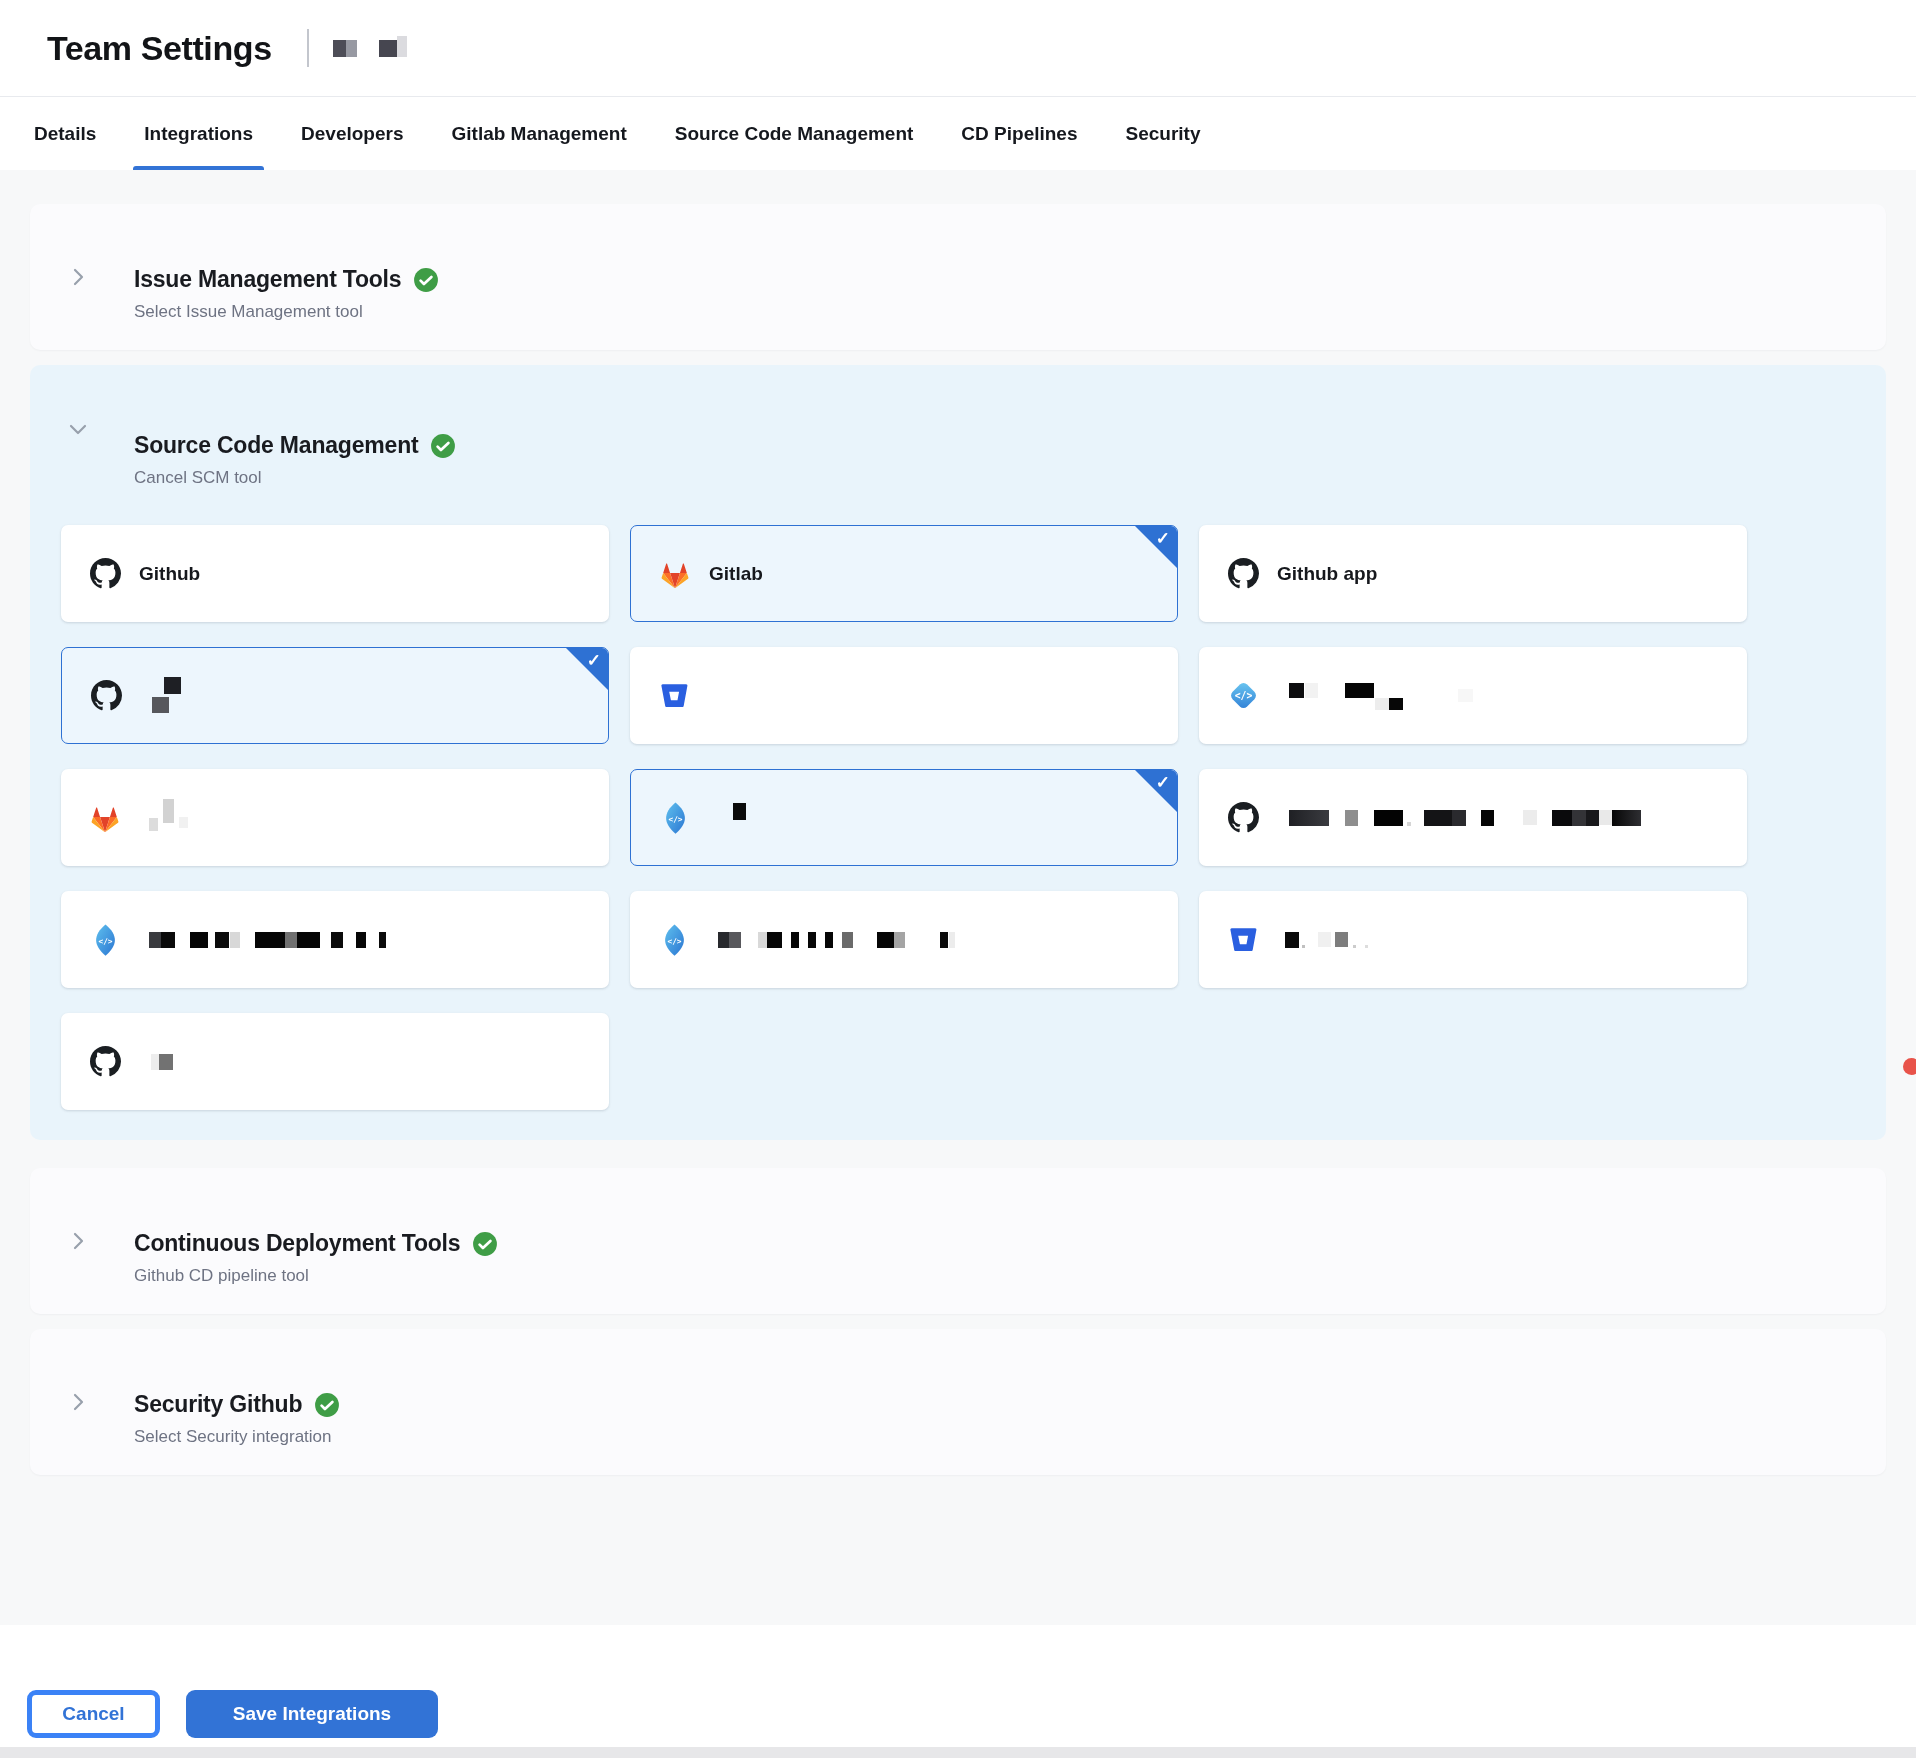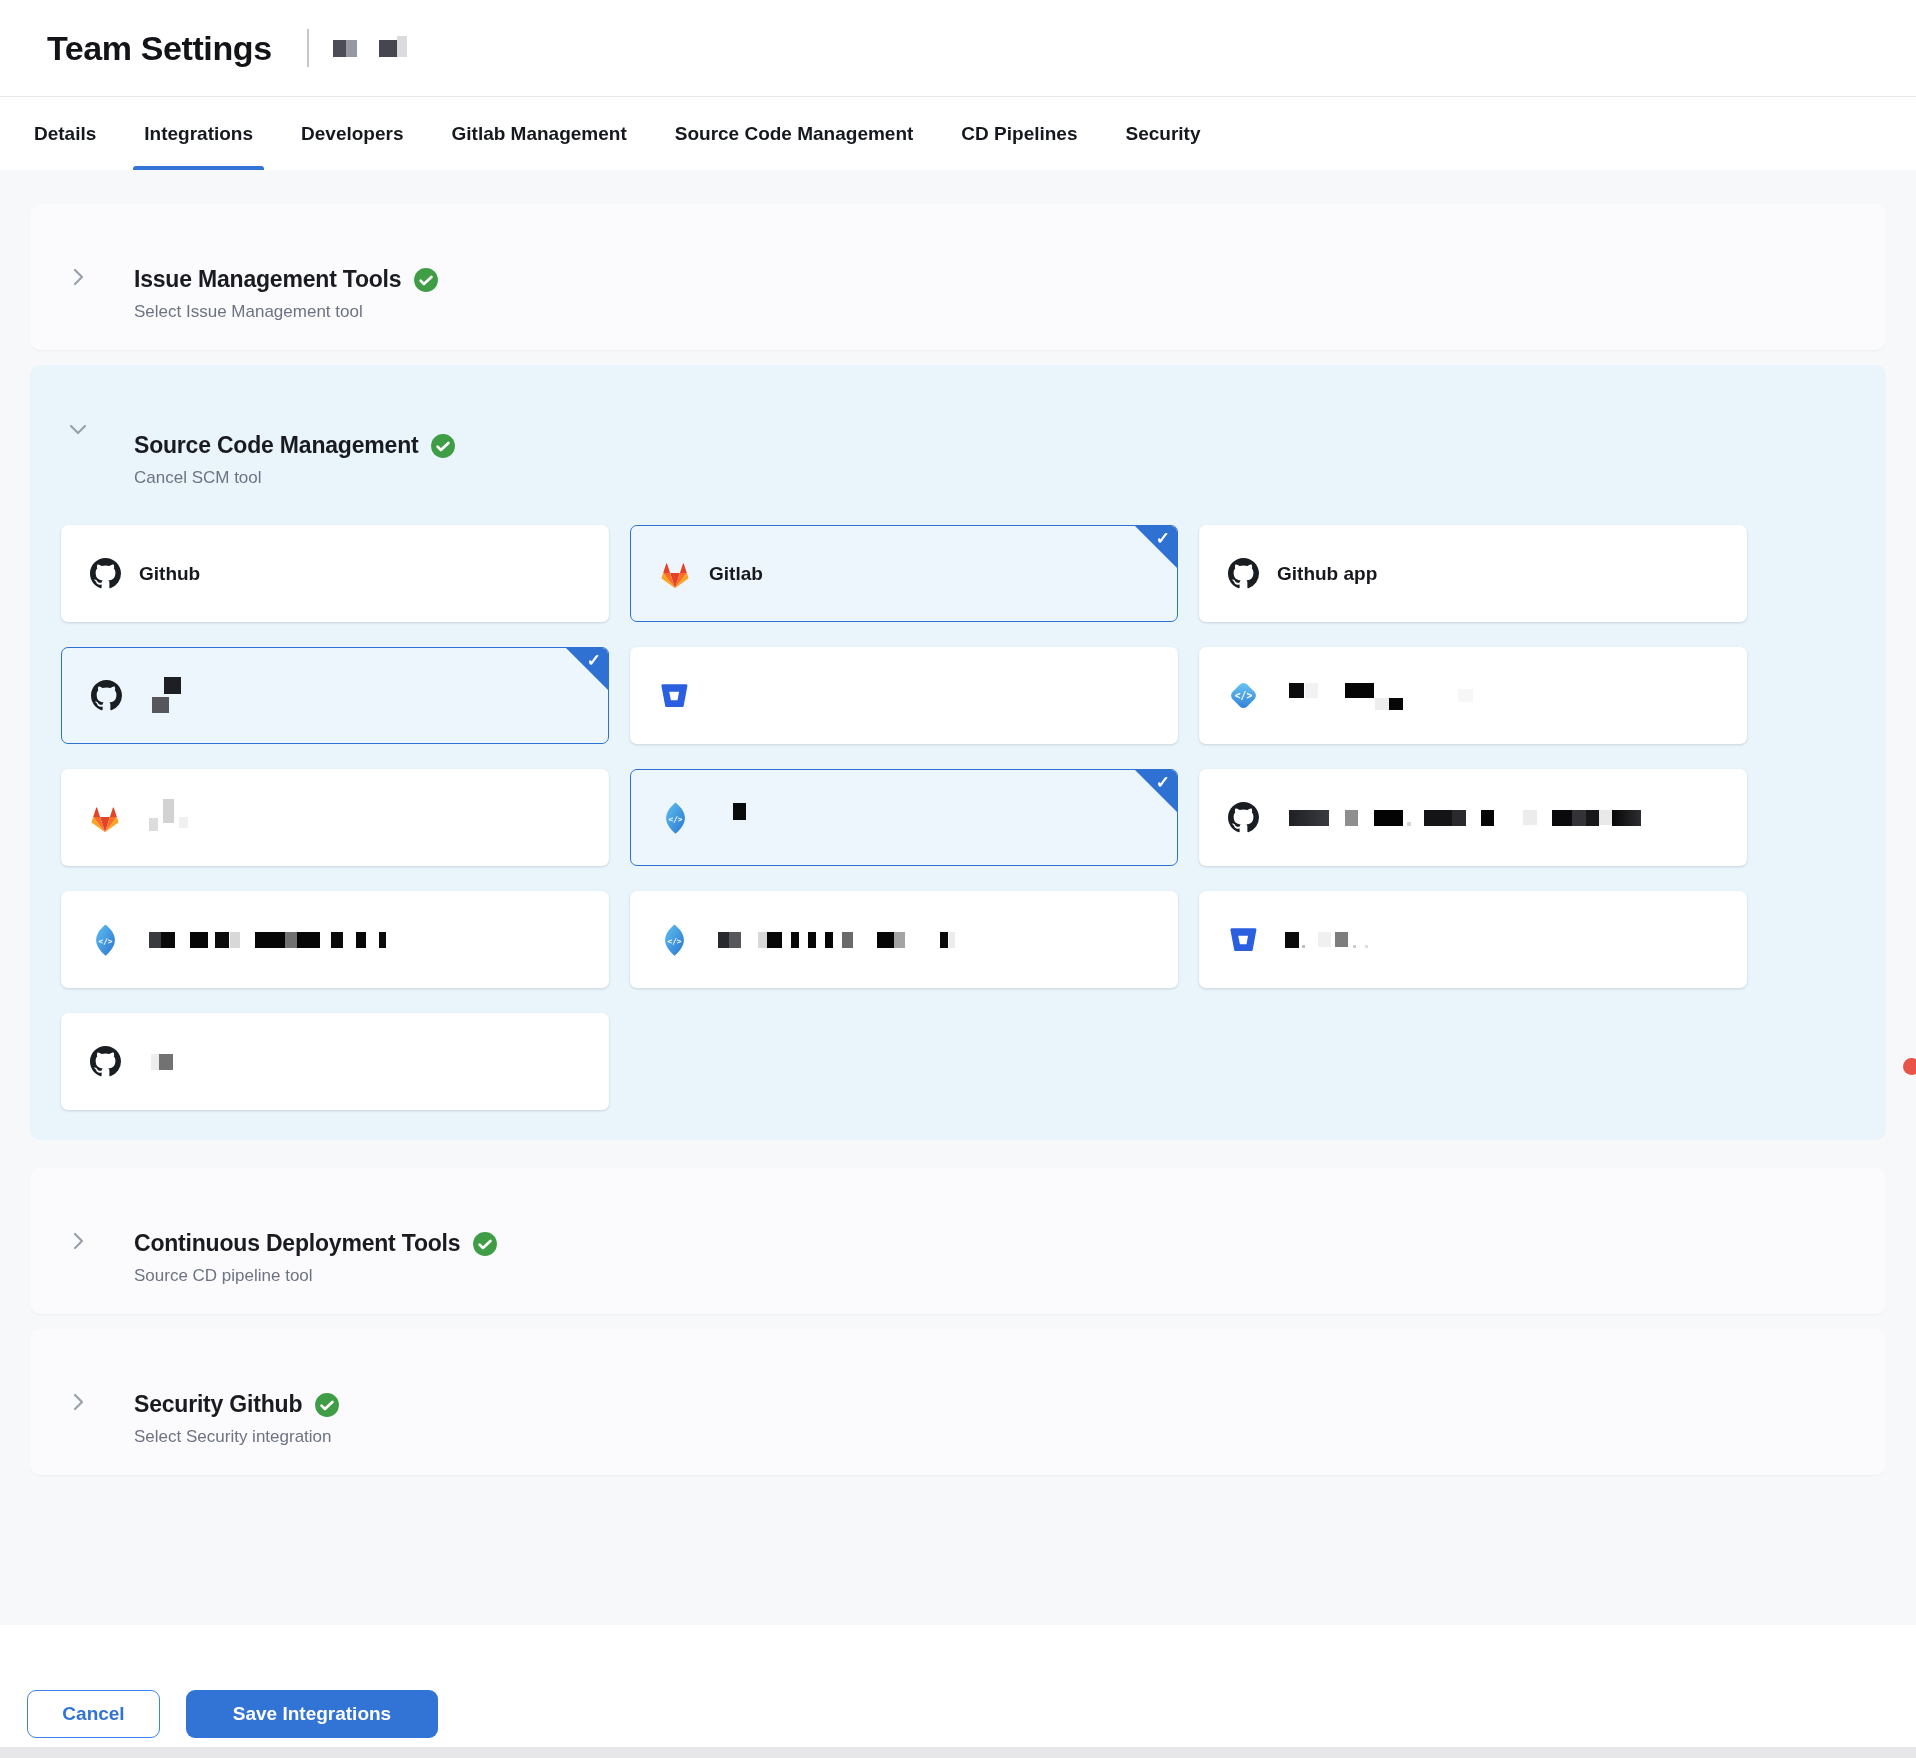--- a/index.html
+++ b/index.html
@@ -43,21 +43,21 @@
   .tool-label{margin-left:14px;font-size:19px;font-weight:600;color:#16181d;white-space:nowrap;}
   .tool-card .redact-run{margin-left:14px;}
   .corner{position:absolute;top:0;right:0;width:0;height:0;
           border-top:42px solid var(--selected-border,#2e71d3);border-left:42px solid transparent;}
   .corner-check{position:absolute;top:4px;right:7px;color:#fff;font-size:17px;font-weight:700;line-height:1;}
 
   
   .footer{position:absolute;left:0;top:1626px;width:100%;height:132px;background:#fff;}
   .buttons{position:absolute;left:27px;top:64px;display:flex;gap:26px;}
   .btn{height:48px;border-radius:9px;font-size:19px;font-weight:700;font-family:inherit;cursor:pointer;}
-  .btn-cancel{width:133px;background:#fff;color:var(--accent,#3273d6);border:1px solid #3b82f6;}
+  .btn-cancel{width:133px;background:#fff;color:var(--accent,#3273d6);border:5px solid #3b82f6;}
   .btn-save{width:252px;background:var(--accent,#3273d6);color:#fff;border:none;}
   .bottom-strip{position:absolute;left:0;bottom:0;width:100%;height:11px;background:#e7e7e9;}
   .red-dot{position:absolute;left:1903px;top:1058px;width:17px;height:17px;border-radius:50%;background:#e8534a;}
 </style>
 </head>
 <body>
 
 <div class="page">
 
   <header class="hdr">
@@ -332,21 +332,21 @@
             <svg viewBox="0 0 24 24" width="24" height="24">
               <path d="M9 5l7 7-7 7" stroke="#98a0ac" stroke-width="2.2" fill="none" stroke-linecap="round" stroke-linejoin="round"></path>
             </svg>
           </span>
           <div class="sec-head"><h2>Continuous Deployment Tools</h2><span class="check">
               <svg viewBox="0 0 24 24" width="26" height="26">
                 <circle cx="12" cy="12" r="11" fill="#3f9d46"></circle>
                 <path d="M7 12.6l3.1 3.1L17 9.2" stroke="#fff" stroke-width="2.5" fill="none" stroke-linecap="round" stroke-linejoin="round"></path>
               </svg>
             </span></div>
-          <p class="sec-sub">Source CD pipeline tool</p>
+          <p class="sec-sub">Github CD pipeline tool</p>
         </section>
         <section class="section collapsed">
           <span class="chev">
             <svg viewBox="0 0 24 24" width="24" height="24">
               <path d="M9 5l7 7-7 7" stroke="#98a0ac" stroke-width="2.2" fill="none" stroke-linecap="round" stroke-linejoin="round"></path>
             </svg>
           </span>
           <div class="sec-head"><h2>Security Github</h2><span class="check">
               <svg viewBox="0 0 24 24" width="26" height="26">
                 <circle cx="12" cy="12" r="11" fill="#3f9d46"></circle>

